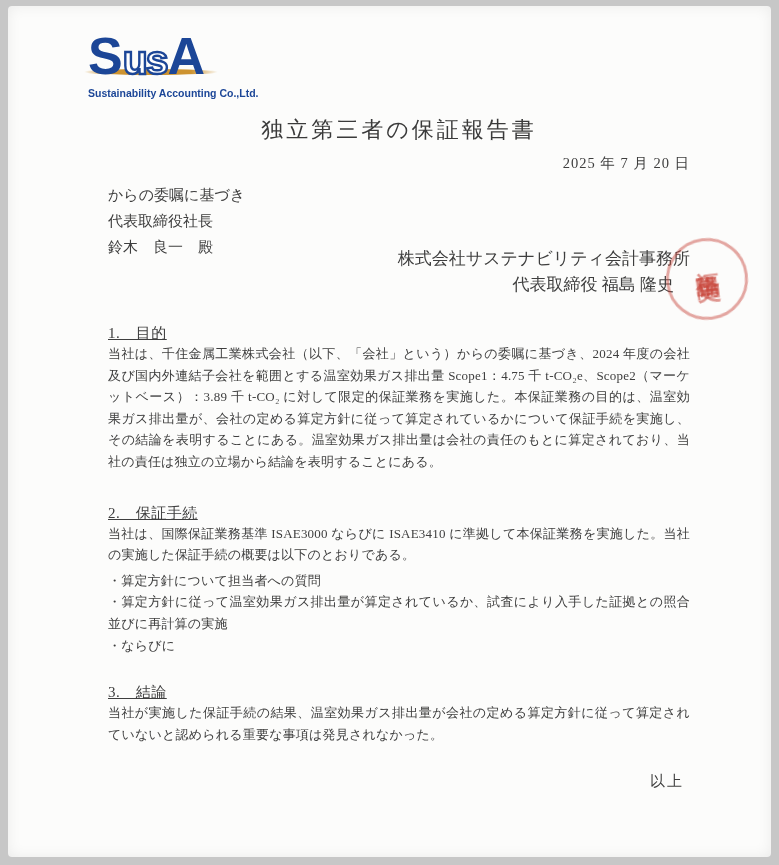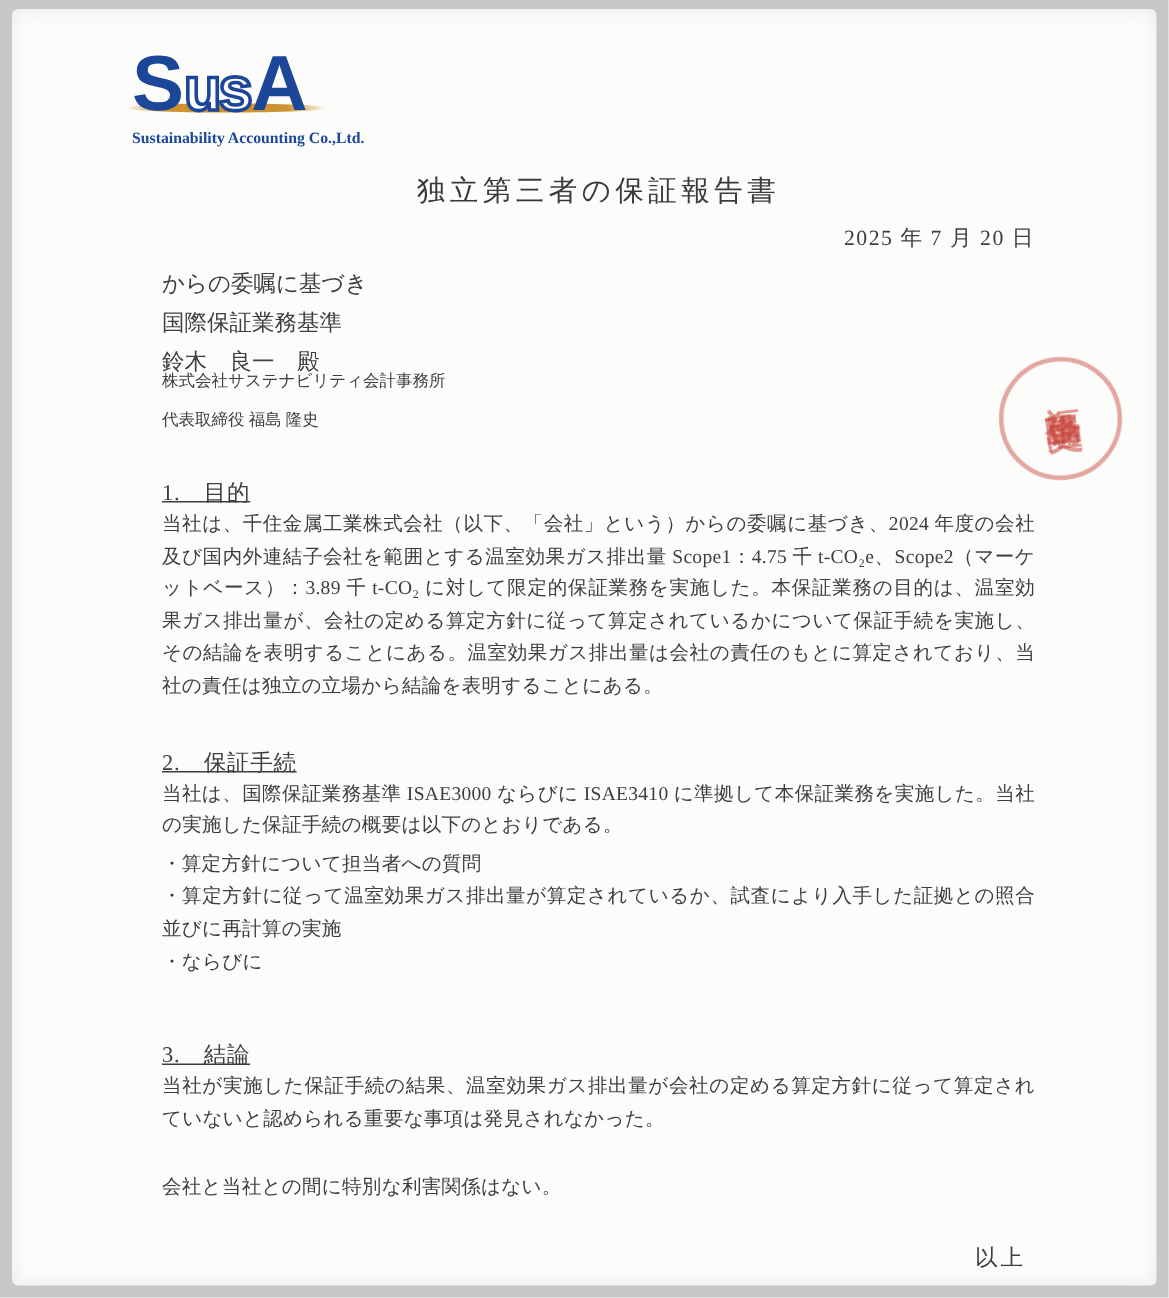--- a/index.html
+++ b/index.html
@@ -33,39 +33,39 @@
     z-index:-1;
   }
   .logo-s, .logo-a { font-size:52px; }
   .logo-us {
     font-size:41px; color:#ffffff;
     -webkit-text-stroke:2.4px #1c4697;
     letter-spacing:-2px; margin:16px 1px;
   }
   .logo-subtitle {
     margin-top:5px;
-    font-family:Liberation Serif, serif;
+    font-family:Liberation Sans, sans-serif;
     font-weight:700; font-size:10.5px; color:#1c4697;
     white-space:nowrap;
   }
 
   
   .content { padding:0 81px 0 100px; }
 
   .doc-title {
     margin:16px 0 0 0;
     text-align:center;
-    font-size:19px; font-weight:400;
+    font-size:22px; font-weight:400;
     letter-spacing:3px; color:#3a3a3a;
   }
   .doc-date { margin-top:9px; text-align:right; font-size:14.5px; letter-spacing:1px; }
 
   .addressee { margin-top:9px; font-size:15px; line-height:26px; }
 
-  .issuer { margin-top:-14px; text-align:left; font-size:11px; line-height:26px; position:relative; z-index:2; }
+  .issuer { margin-top:-14px; text-align:right; font-size:17px; line-height:26px; position:relative; z-index:2; }
   .issuer-rep { padding-right:16px; }
 
   
   .seal {
     position:absolute; top:232px; left:658px;
     width:76px; height:76px;
     border:3px solid rgba(201,74,62,0.48);
     border-radius:50%;
     transform:rotate(-7deg);
     display:flex; align-items:center; justify-content:center;
@@ -78,21 +78,21 @@
     font-size:24px; line-height:30px;
     font-weight:700;
     color:rgba(198,66,55,0.55);
     letter-spacing:2px;
   }
 
   
   .section-heading { font-size:15px; letter-spacing:0.5px;text-decoration:underline; }
   .s1 { margin-top:26px; }
   .s2 { margin-top:31px; }
-  .s3 { margin-top:43px; }
+  .s3 { margin-top:27px; }
   .para {
     margin:0; font-size:13px; line-height:21.6px;
     text-align:justify; text-justify:inter-ideograph;
     letter-spacing:0.2px;
   }
   .bullets { margin-top:4px; }
   .closing { margin-top:24px; }
   .end-mark { margin-top:27px; text-align:right; font-size:15px; padding-right:6px; letter-spacing:2px; }
 </style>
 </head>
@@ -109,21 +109,21 @@
   </div>
 
   <div class="content">
 
     <h1 class="doc-title">独立第三者の保証報告書</h1>
 
     <div class="doc-date">2025 年 7 月 20 日</div>
 
     <div class="addressee">
       <div>からの委嘱に基づき</div>
-      <div>国際保証業務基準</div>
+      <div>代表取締役社長</div>
       <div>鈴木　良一　殿</div>
     </div>
 
     <div class="issuer">
       <div>株式会社サステナビリティ会計事務所</div>
       <div class="issuer-rep">代表取締役 福島 隆史</div>
     </div>
 
     <div class="section s1">
       <div class="section-heading">1.　目的</div>
@@ -138,21 +138,20 @@
         <p class="para">・算定方針に従って温室効果ガス排出量が算定されているか、試査により入手した証拠との照合並びに再計算の実施</p>
         <p class="para">・ならびに</p>
       </div>
     </div>
 
     <div class="section s3">
       <div class="section-heading">3.　結論</div>
       <p class="para">当社が実施した保証手続の結果、温室効果ガス排出量が会社の定める算定方針に従って算定されていないと認められる重要な事項は発見されなかった。</p>
     </div>
 
-    <p class="para closing">会社と当社との間に特別な利害関係はない。</p>
 
     <div class="end-mark">以上</div>
 
   </div>
 
   <div class="seal">
     <div class="seal-text">福島隆史</div>
   </div>
 
 </div>

